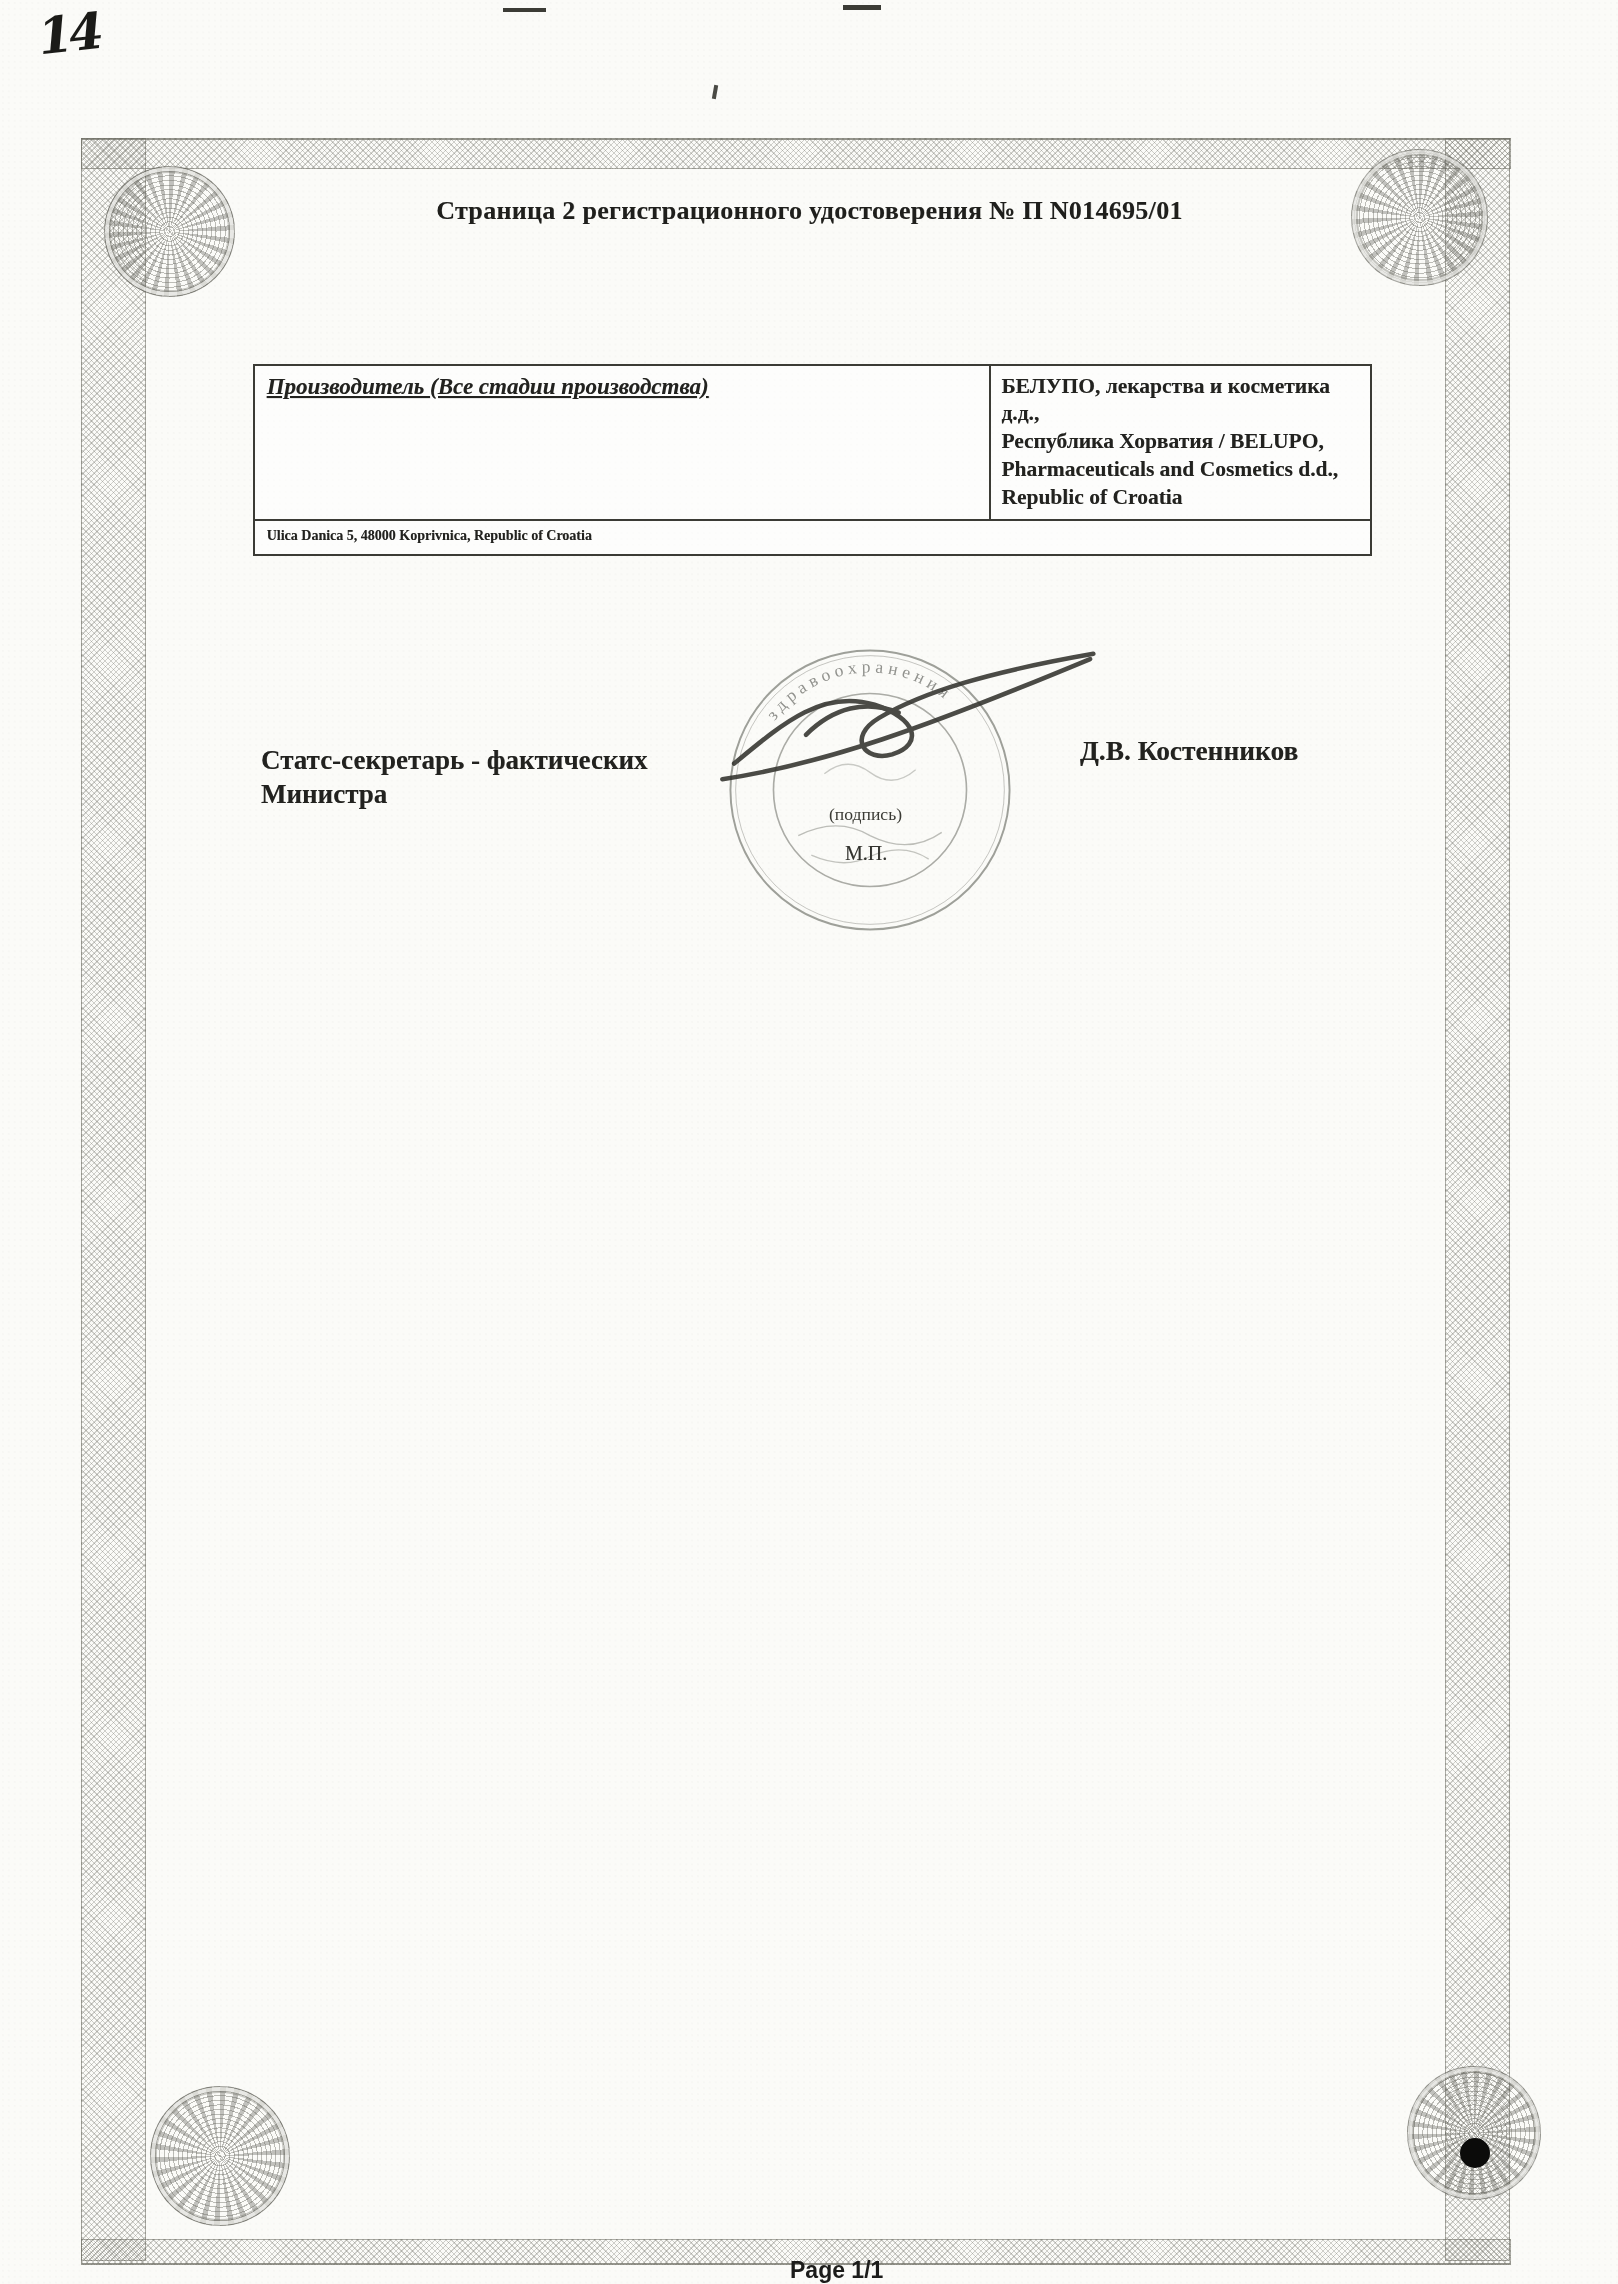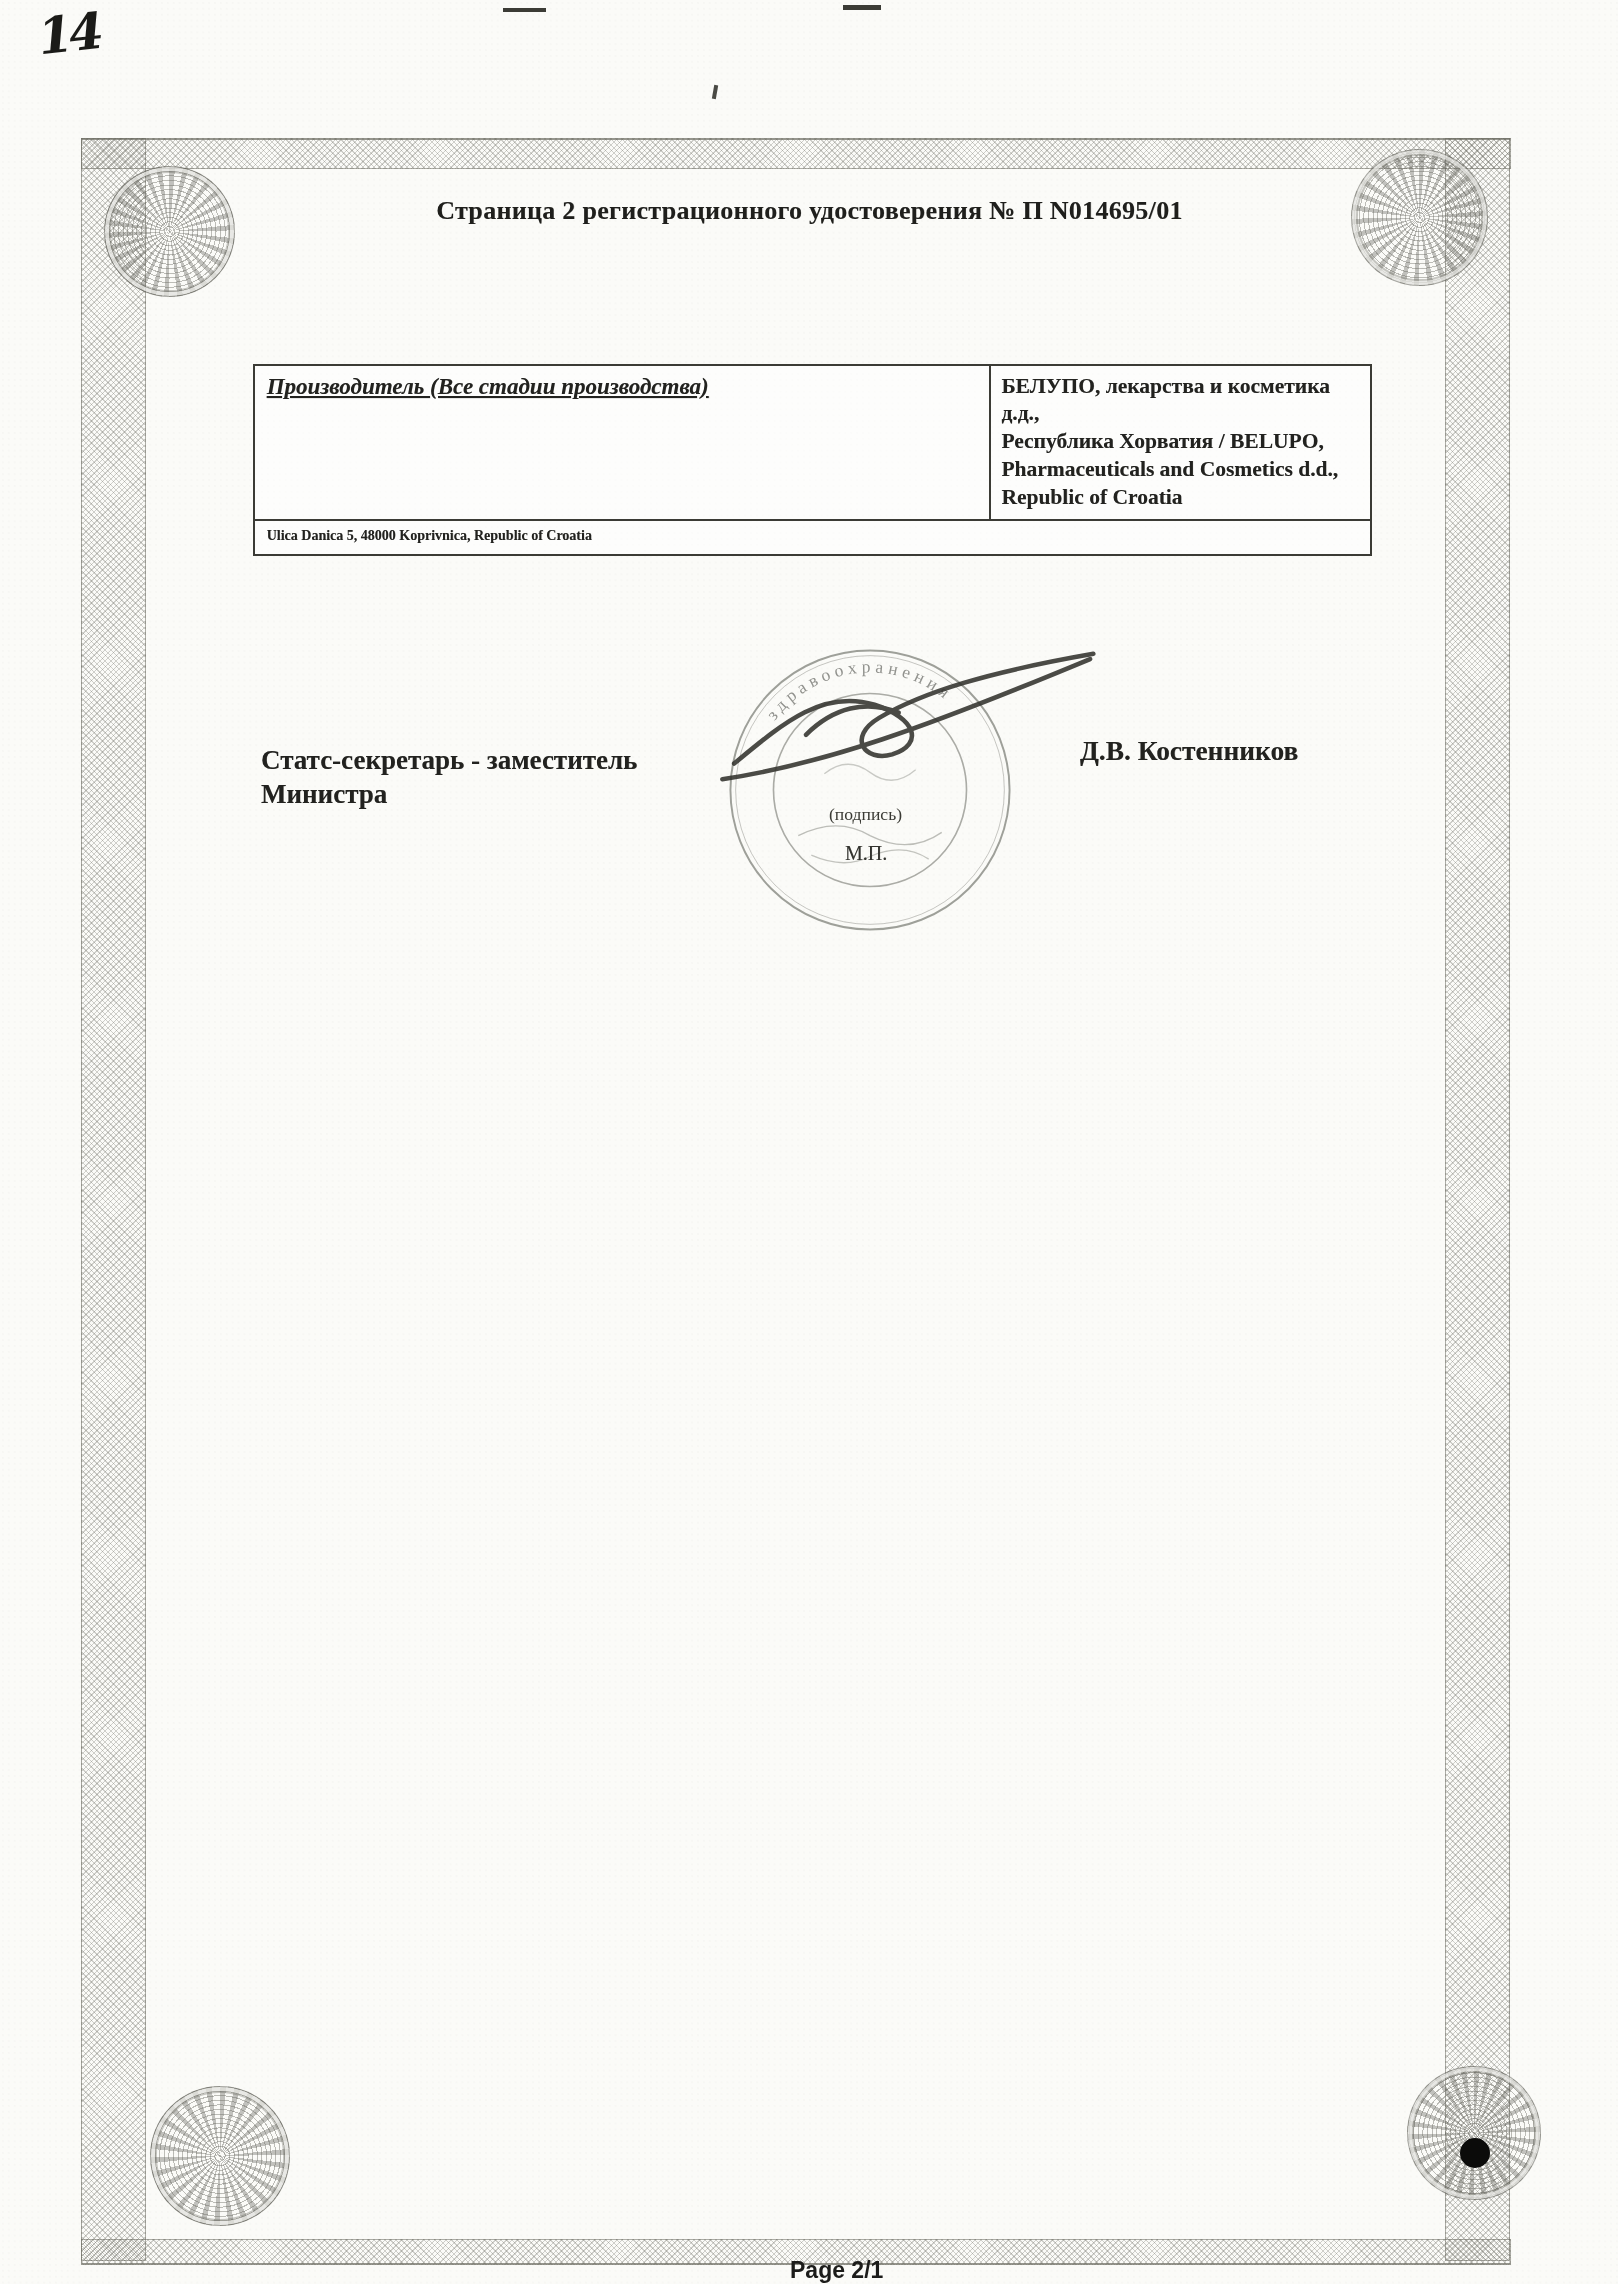--- a/index.html
+++ b/index.html
@@ -153,21 +153,21 @@
     <div class="t-row">
       <div class="t-cell-label ink">Производитель (Все стадии производства)</div>
       <div class="t-cell-value ink">БЕЛУПО, лекарства и косметика д.д.,
 Республика Хорватия / BELUPO,
 Pharmaceuticals and Cosmetics d.d.,
 Republic of Croatia</div>
     </div>
     <div class="t-address ink">Ulica Danica 5, 48000 Koprivnica, Republic of Croatia</div>
   </div>
 
-  <div class="sig-title ink">Статс-секретарь - заместитель
+  <div class="sig-title ink">Статс-секретарь - фактических
 Министра</div>
   <div class="sig-name ink">Д.В. Костенников</div>
 
   <svg class="seal" width="300" height="300" viewBox="0 0 460 460">
     <circle cx="230" cy="230" r="214" fill="none" stroke="rgba(106,108,100,0.75)" stroke-width="3"></circle>
     <circle cx="230" cy="230" r="206" fill="none" stroke="rgba(106,108,100,0.45)" stroke-width="1.5"></circle>
     <circle cx="230" cy="230" r="148" fill="none" stroke="rgba(106,108,100,0.65)" stroke-width="2.5"></circle>
     <defs>
       <path id="sealArc" d="M 74,140 A 180,180 0 0 1 386,140"></path>
     </defs>
@@ -183,16 +183,16 @@
     <g fill="none" stroke="#33332e" stroke-width="7" stroke-linecap="round" opacity="0.88">
       <path d="M 40 212 C 115 150 175 98 255 122 C 318 142 332 182 282 198 C 240 210 212 172 262 142 C 330 102 430 72 590 44"></path>
       <path d="M 22 236 C 180 212 330 158 585 52"></path>
       <path d="M 150 168 C 192 126 242 114 292 134"></path>
     </g>
   </svg>
 
   <div class="podpis">(подпись)</div>
   <div class="mp ink">М.П.</div>
 
-  <div class="footer">Page 2/1</div>
+  <div class="footer">Page 1/1</div>
 
 </div>
 
 
 </body></html>

